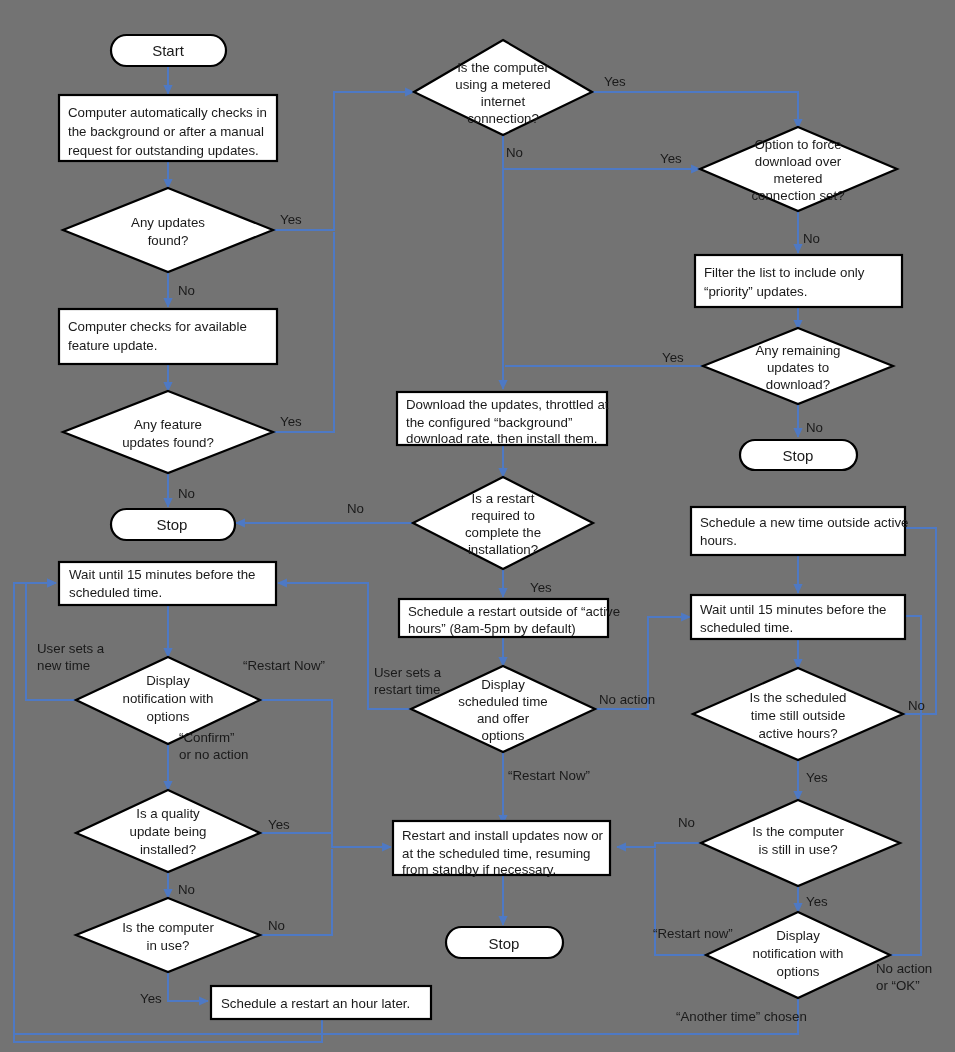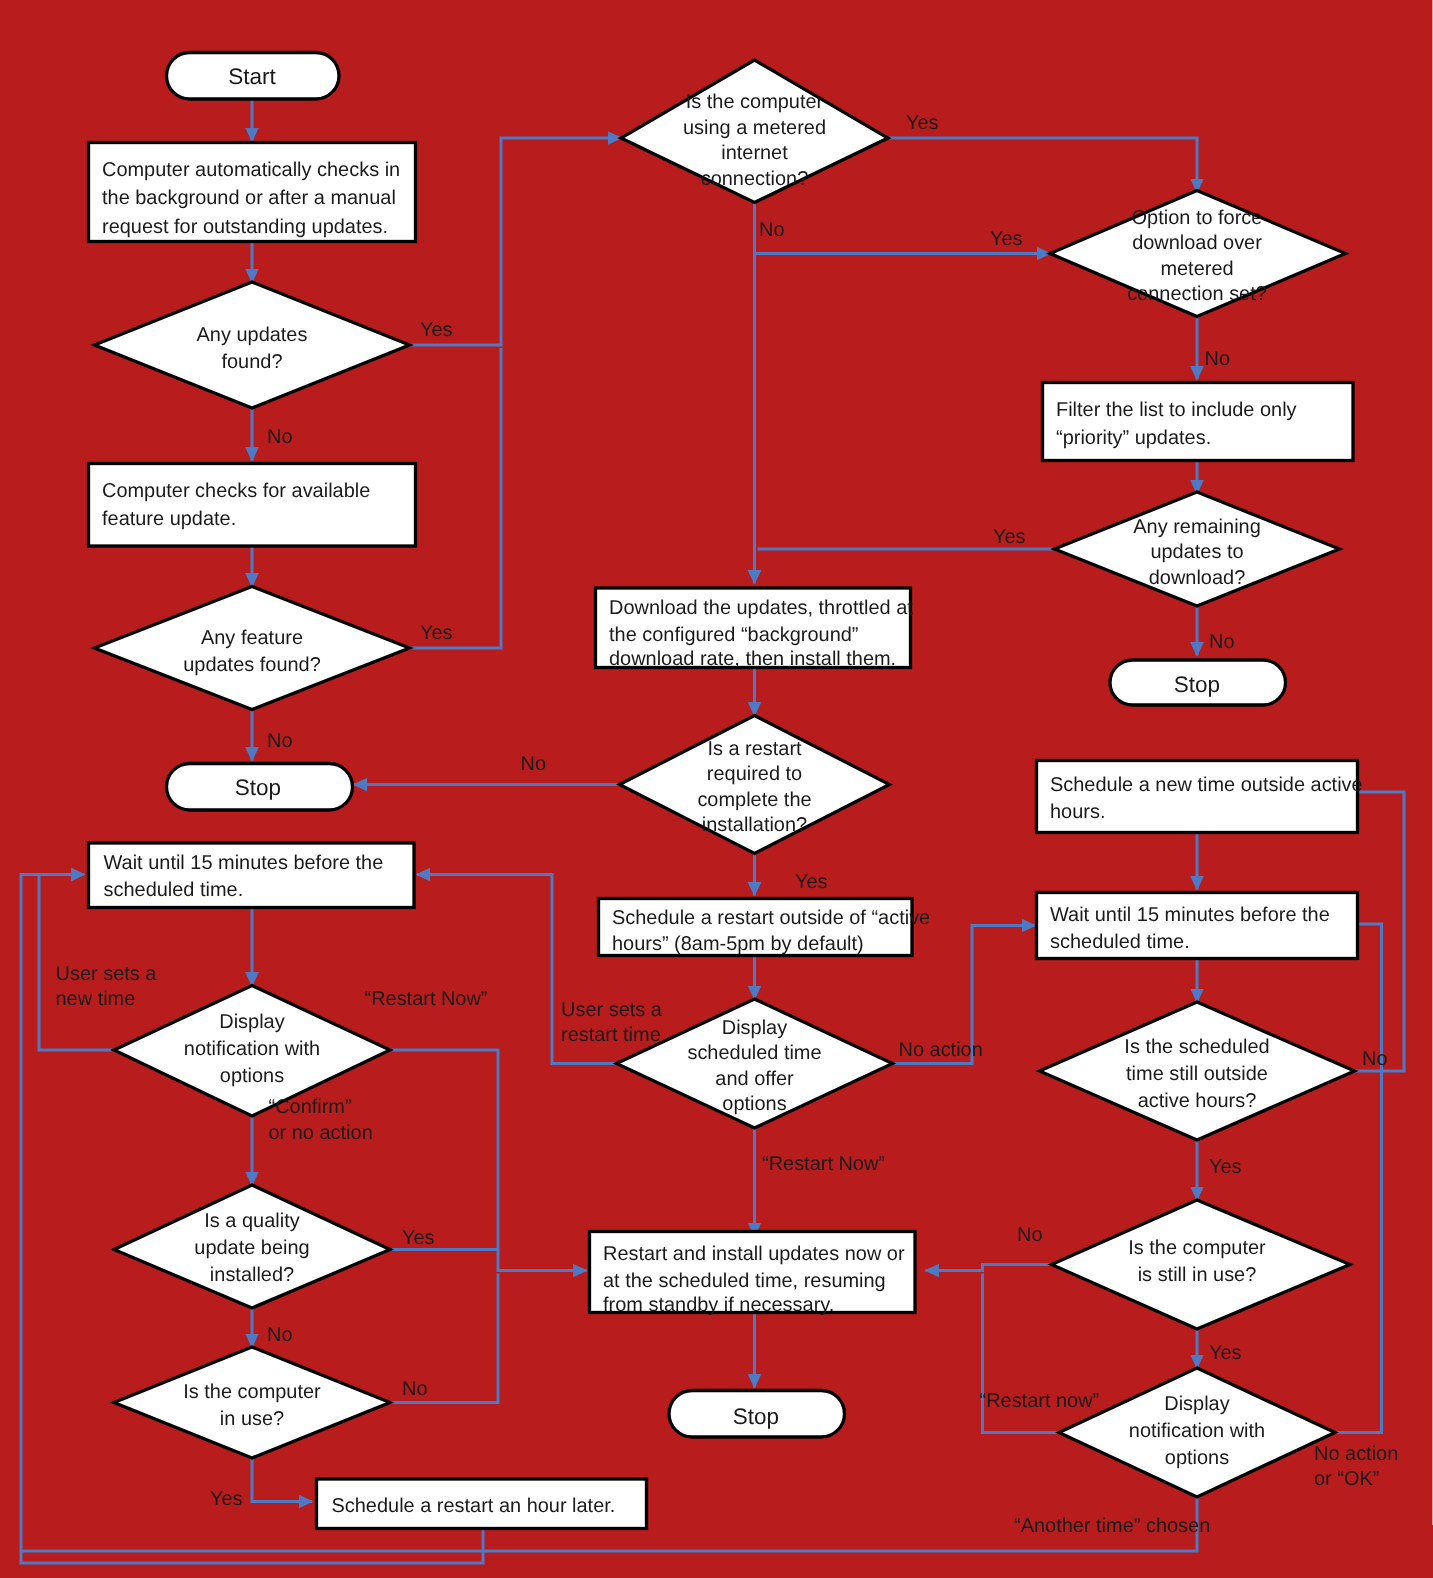--- a/index.html
+++ b/index.html
@@ -1,17 +1,17 @@
 <!DOCTYPE html>
 <html><head>
 <meta charset="utf-8">
 <style>
   html,body{margin:0;padding:0;background:#ffffff;}
   body{font-family:"Liberation Sans",sans-serif;}
-  #stage{position:relative;width:955px;height:1052px;background:#b91c1c;overflow:hidden;}
+  #stage{position:relative;width:955px;height:1052px;background:#737373;overflow:hidden;}
   svg#fc{position:absolute;left:0;top:0;width:955px;height:1052px;}
   .shape-fill{fill:#ffffff;stroke:#000000;stroke-width:2.2;}
   .conn{stroke:#4E79C4;stroke-width:2;fill:none;}
   .nodetext{font-family:"Liberation Sans",sans-serif;font-size:13.3px;fill:#1a1a1a;}
   .edgelabel{font-family:"Liberation Sans",sans-serif;font-size:13.3px;fill:#1a1a1a;}
   .terminal-text{font-family:"Liberation Sans",sans-serif;font-size:15px;fill:#1a1a1a;}
 </style>
 </head>
 <body>
 

